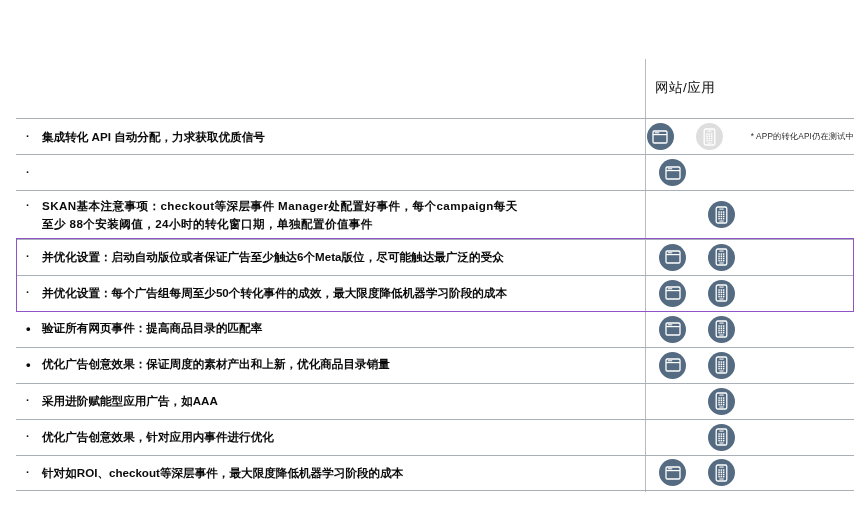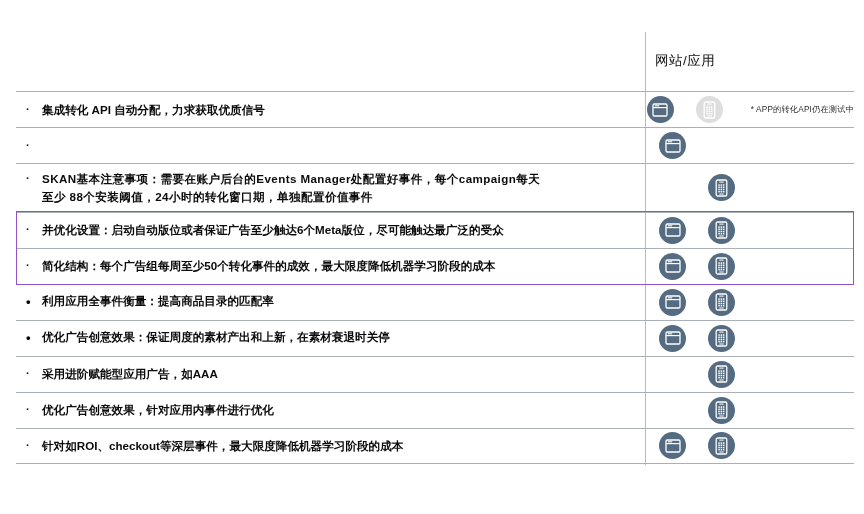--- a/index.html
+++ b/index.html
@@ -13,20 +13,21 @@
     font-family: "Liberation Sans", "DejaVu Sans", sans-serif;
     color: #0d0d0d;
     overflow: hidden;
     position: relative;
   }
 
   .slide {
     position: absolute;
     inset: 0;
     background: #ffffff;
+    margin-top: 27px;
   }
 
   
   .col-divider {
     position: absolute;
     left: 645px;
     top: 32px;
     width: 1px;
     height: 433px;
     background: #b7bcc2;
@@ -188,21 +189,21 @@
               <rect x="1" y="1" width="14" height="12" rx="1.3" fill="none" stroke="#ffffff" stroke-width="1.3"></rect>
               <line x1="1" y1="4.6" x2="15" y2="4.6" stroke="#ffffff" stroke-width="1.2"></line>
               <line x1="2.8" y1="2.8" x2="7.2" y2="2.8" stroke="#ffffff" stroke-width="1.1"></line>
             </svg>
           </span>
         </div>
       </div>
       <div class="row spaced">
         <div class="text-cell">
           <span class="bullet">·</span>
-          <span class="label">SKAN基本注意事项：需要在账户后台的Events Manager处配置好事件，每个campaign每天
+          <span class="label">SKAN基本注意事项：checkout等深层事件 Manager处配置好事件，每个campaign每天
 至少 88个安装阈值，24小时的转化窗口期，单独配置价值事件</span>
         </div>
         <div class="icon-cell">
           <span class="ic" style="background: transparent;"></span>
           <span class="ic">
             <svg width="13" height="18" viewBox="0 0 13 18">
               <rect x="1.2" y="1" width="10.6" height="16" rx="1.6" fill="none" stroke="#ffffff" stroke-width="1.3"></rect>
               <line x1="4.3" y1="3.1" x2="8.7" y2="3.1" stroke="#ffffff" stroke-width="1"></line>
               <rect x="3.3" y="5.3" width="1.5" height="1.5" fill="#ffffff"></rect>
               <rect x="5.6" y="5.3" width="1.5" height="1.5" fill="#ffffff"></rect>
@@ -251,21 +252,21 @@
               <rect x="5.6" y="11.9" width="1.5" height="1.5" fill="#ffffff"></rect>
               <rect x="7.8999999999999995" y="11.9" width="1.5" height="1.5" fill="#ffffff"></rect>
               <line x1="4.3" y1="15" x2="8.7" y2="15" stroke="#ffffff" stroke-width="1"></line>
             </svg>
           </span>
         </div>
       </div>
       <div class="row">
         <div class="text-cell">
           <span class="bullet">·</span>
-          <span class="label">简化结构：每个广告组每周至少50个转化事件的成效，最大限度降低机器学习阶段的成本</span>
+          <span class="label">并优化设置：每个广告组每周至少50个转化事件的成效，最大限度降低机器学习阶段的成本</span>
         </div>
         <div class="icon-cell">
           <span class="ic">
             <svg width="16" height="14" viewBox="0 0 16 14">
               <rect x="1" y="1" width="14" height="12" rx="1.3" fill="none" stroke="#ffffff" stroke-width="1.3"></rect>
               <line x1="1" y1="4.6" x2="15" y2="4.6" stroke="#ffffff" stroke-width="1.2"></line>
               <line x1="2.8" y1="2.8" x2="7.2" y2="2.8" stroke="#ffffff" stroke-width="1.1"></line>
             </svg>
           </span>
           <span class="ic">
@@ -285,21 +286,21 @@
               <rect x="5.6" y="11.9" width="1.5" height="1.5" fill="#ffffff"></rect>
               <rect x="7.8999999999999995" y="11.9" width="1.5" height="1.5" fill="#ffffff"></rect>
               <line x1="4.3" y1="15" x2="8.7" y2="15" stroke="#ffffff" stroke-width="1"></line>
             </svg>
           </span>
         </div>
       </div>
       <div class="row">
         <div class="text-cell">
           <span class="bullet big">•</span>
-          <span class="label"> 利用应用全事件衡量：提高商品目录的匹配率</span>
+          <span class="label"> 验证所有网页事件：提高商品目录的匹配率</span>
         </div>
         <div class="icon-cell">
           <span class="ic">
             <svg width="16" height="14" viewBox="0 0 16 14">
               <rect x="1" y="1" width="14" height="12" rx="1.3" fill="none" stroke="#ffffff" stroke-width="1.3"></rect>
               <line x1="1" y1="4.6" x2="15" y2="4.6" stroke="#ffffff" stroke-width="1.2"></line>
               <line x1="2.8" y1="2.8" x2="7.2" y2="2.8" stroke="#ffffff" stroke-width="1.1"></line>
             </svg>
           </span>
           <span class="ic">
@@ -319,21 +320,21 @@
               <rect x="5.6" y="11.9" width="1.5" height="1.5" fill="#ffffff"></rect>
               <rect x="7.8999999999999995" y="11.9" width="1.5" height="1.5" fill="#ffffff"></rect>
               <line x1="4.3" y1="15" x2="8.7" y2="15" stroke="#ffffff" stroke-width="1"></line>
             </svg>
           </span>
         </div>
       </div>
       <div class="row">
         <div class="text-cell">
           <span class="bullet big">•</span>
-          <span class="label"> 优化广告创意效果：保证周度的素材产出和上新，在素材衰退时关停</span>
+          <span class="label"> 优化广告创意效果：保证周度的素材产出和上新，优化商品目录销量</span>
         </div>
         <div class="icon-cell">
           <span class="ic">
             <svg width="16" height="14" viewBox="0 0 16 14">
               <rect x="1" y="1" width="14" height="12" rx="1.3" fill="none" stroke="#ffffff" stroke-width="1.3"></rect>
               <line x1="1" y1="4.6" x2="15" y2="4.6" stroke="#ffffff" stroke-width="1.2"></line>
               <line x1="2.8" y1="2.8" x2="7.2" y2="2.8" stroke="#ffffff" stroke-width="1.1"></line>
             </svg>
           </span>
           <span class="ic">

